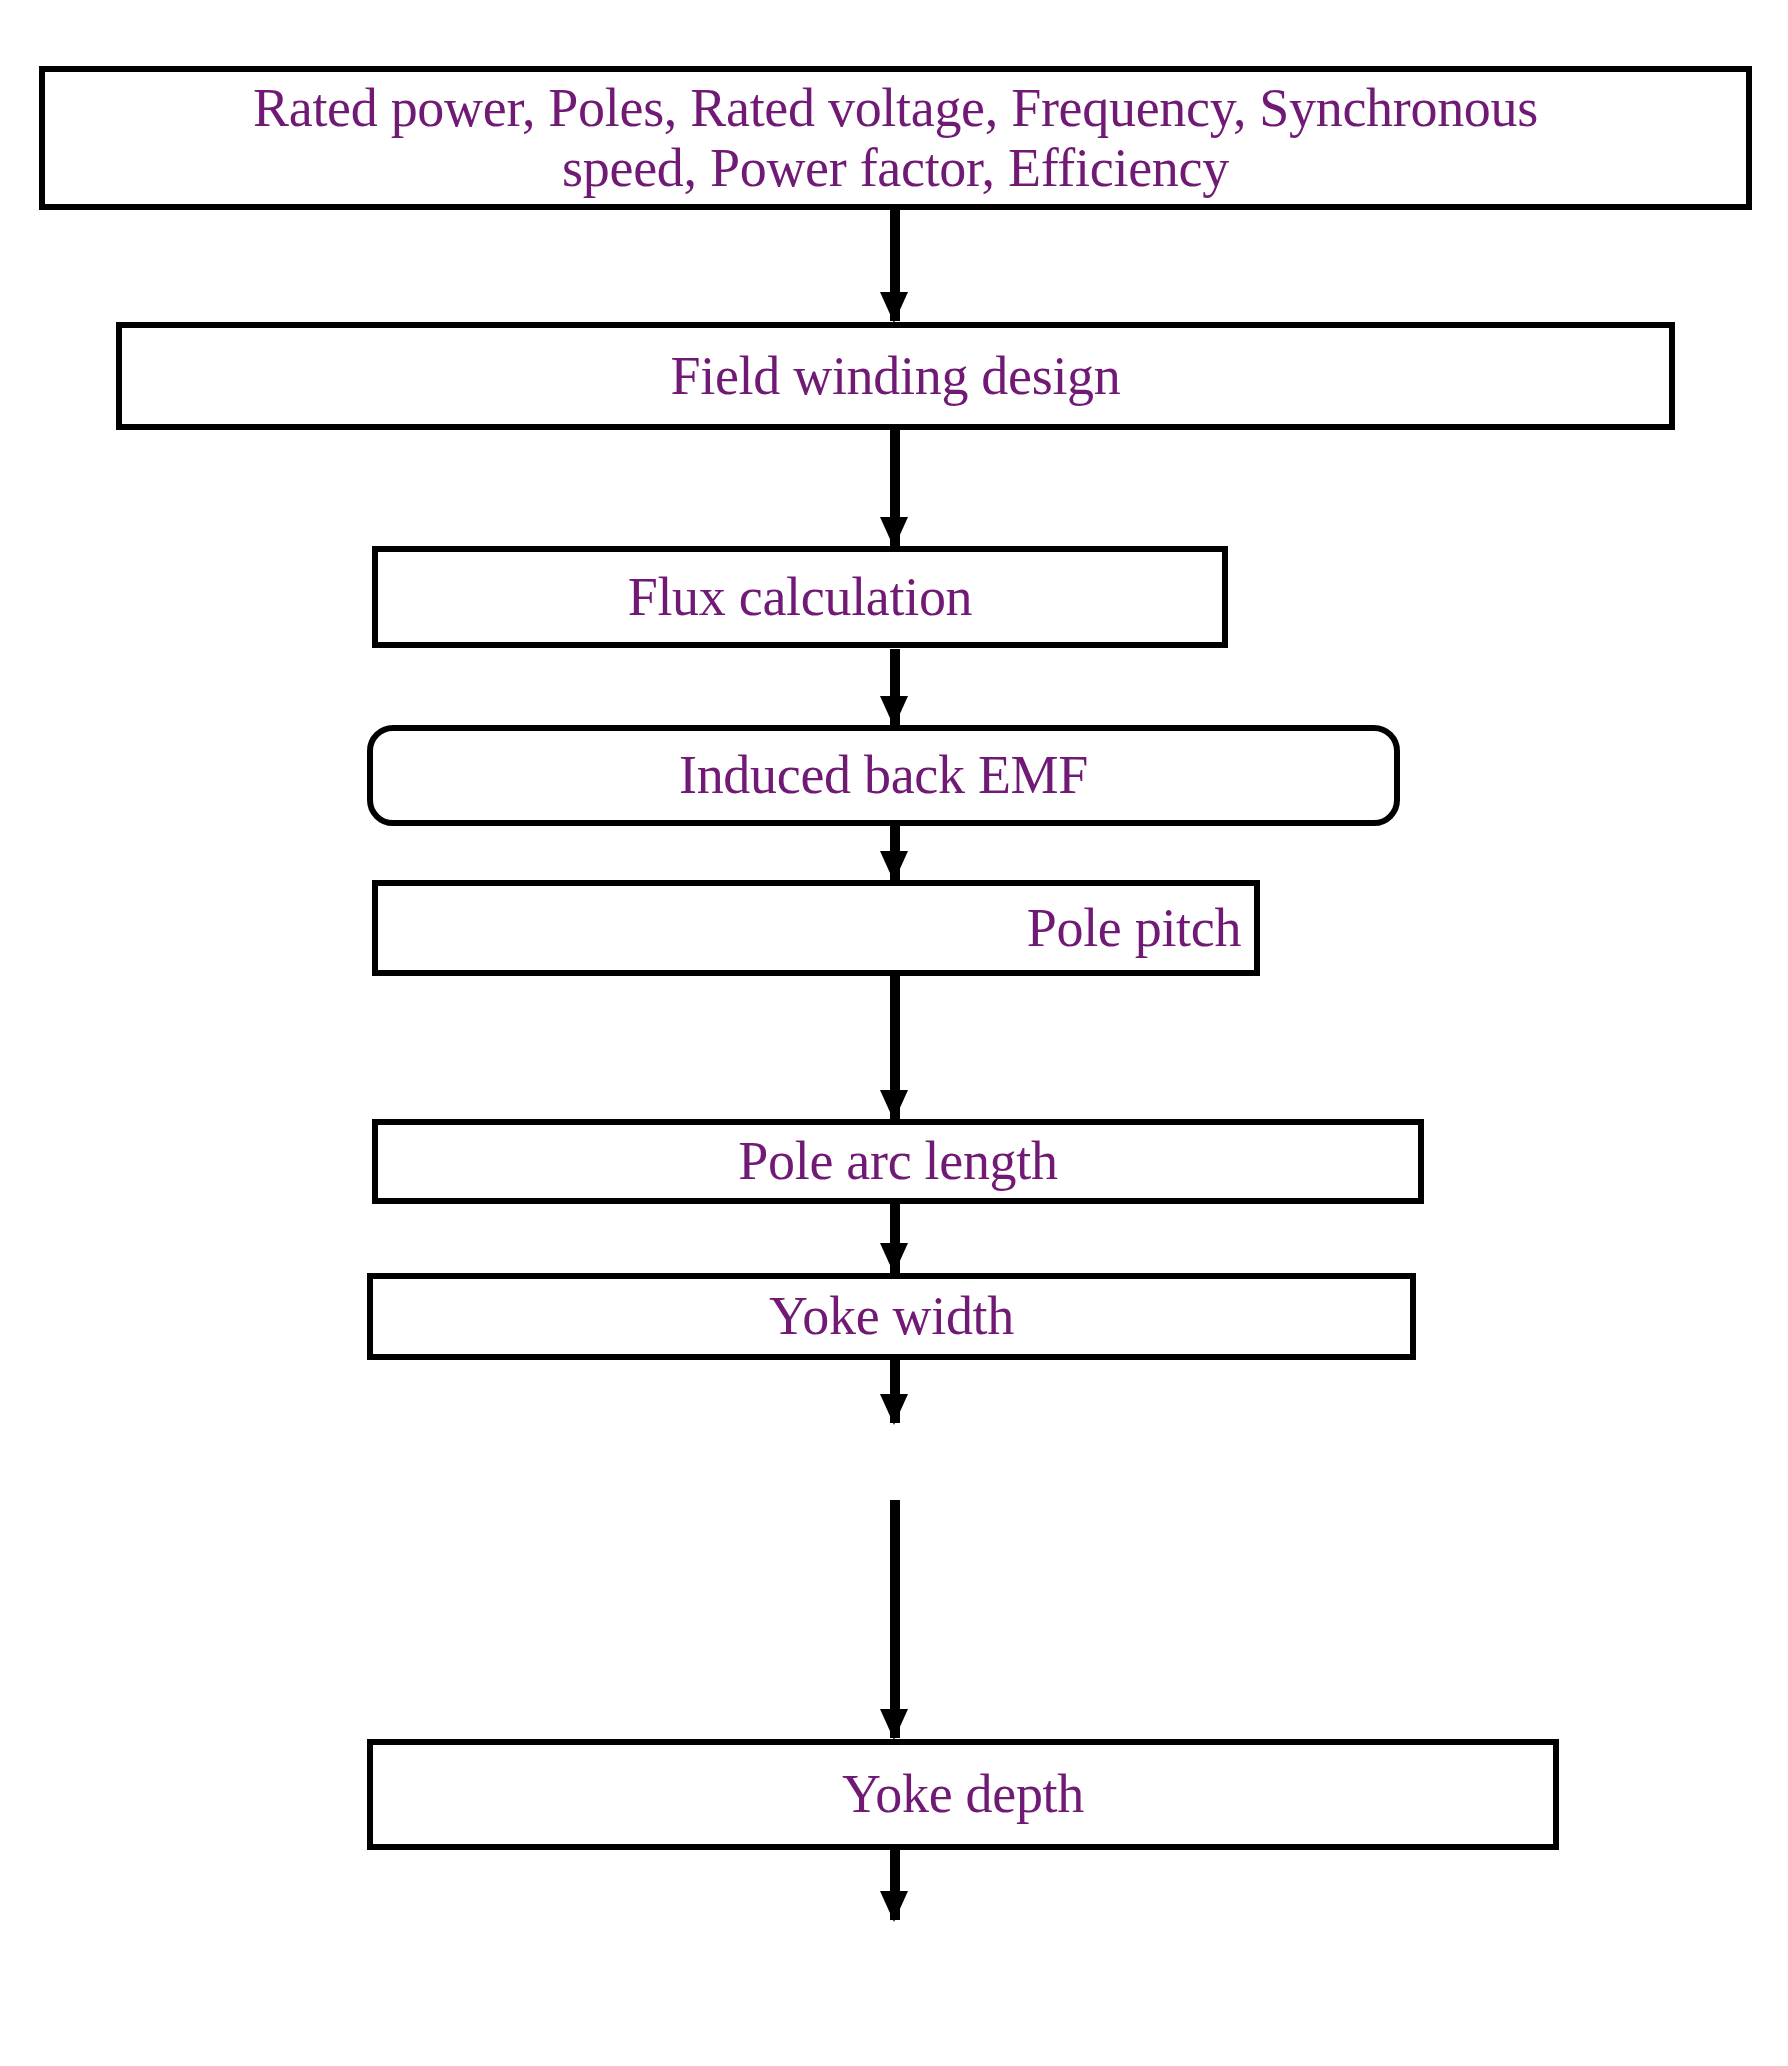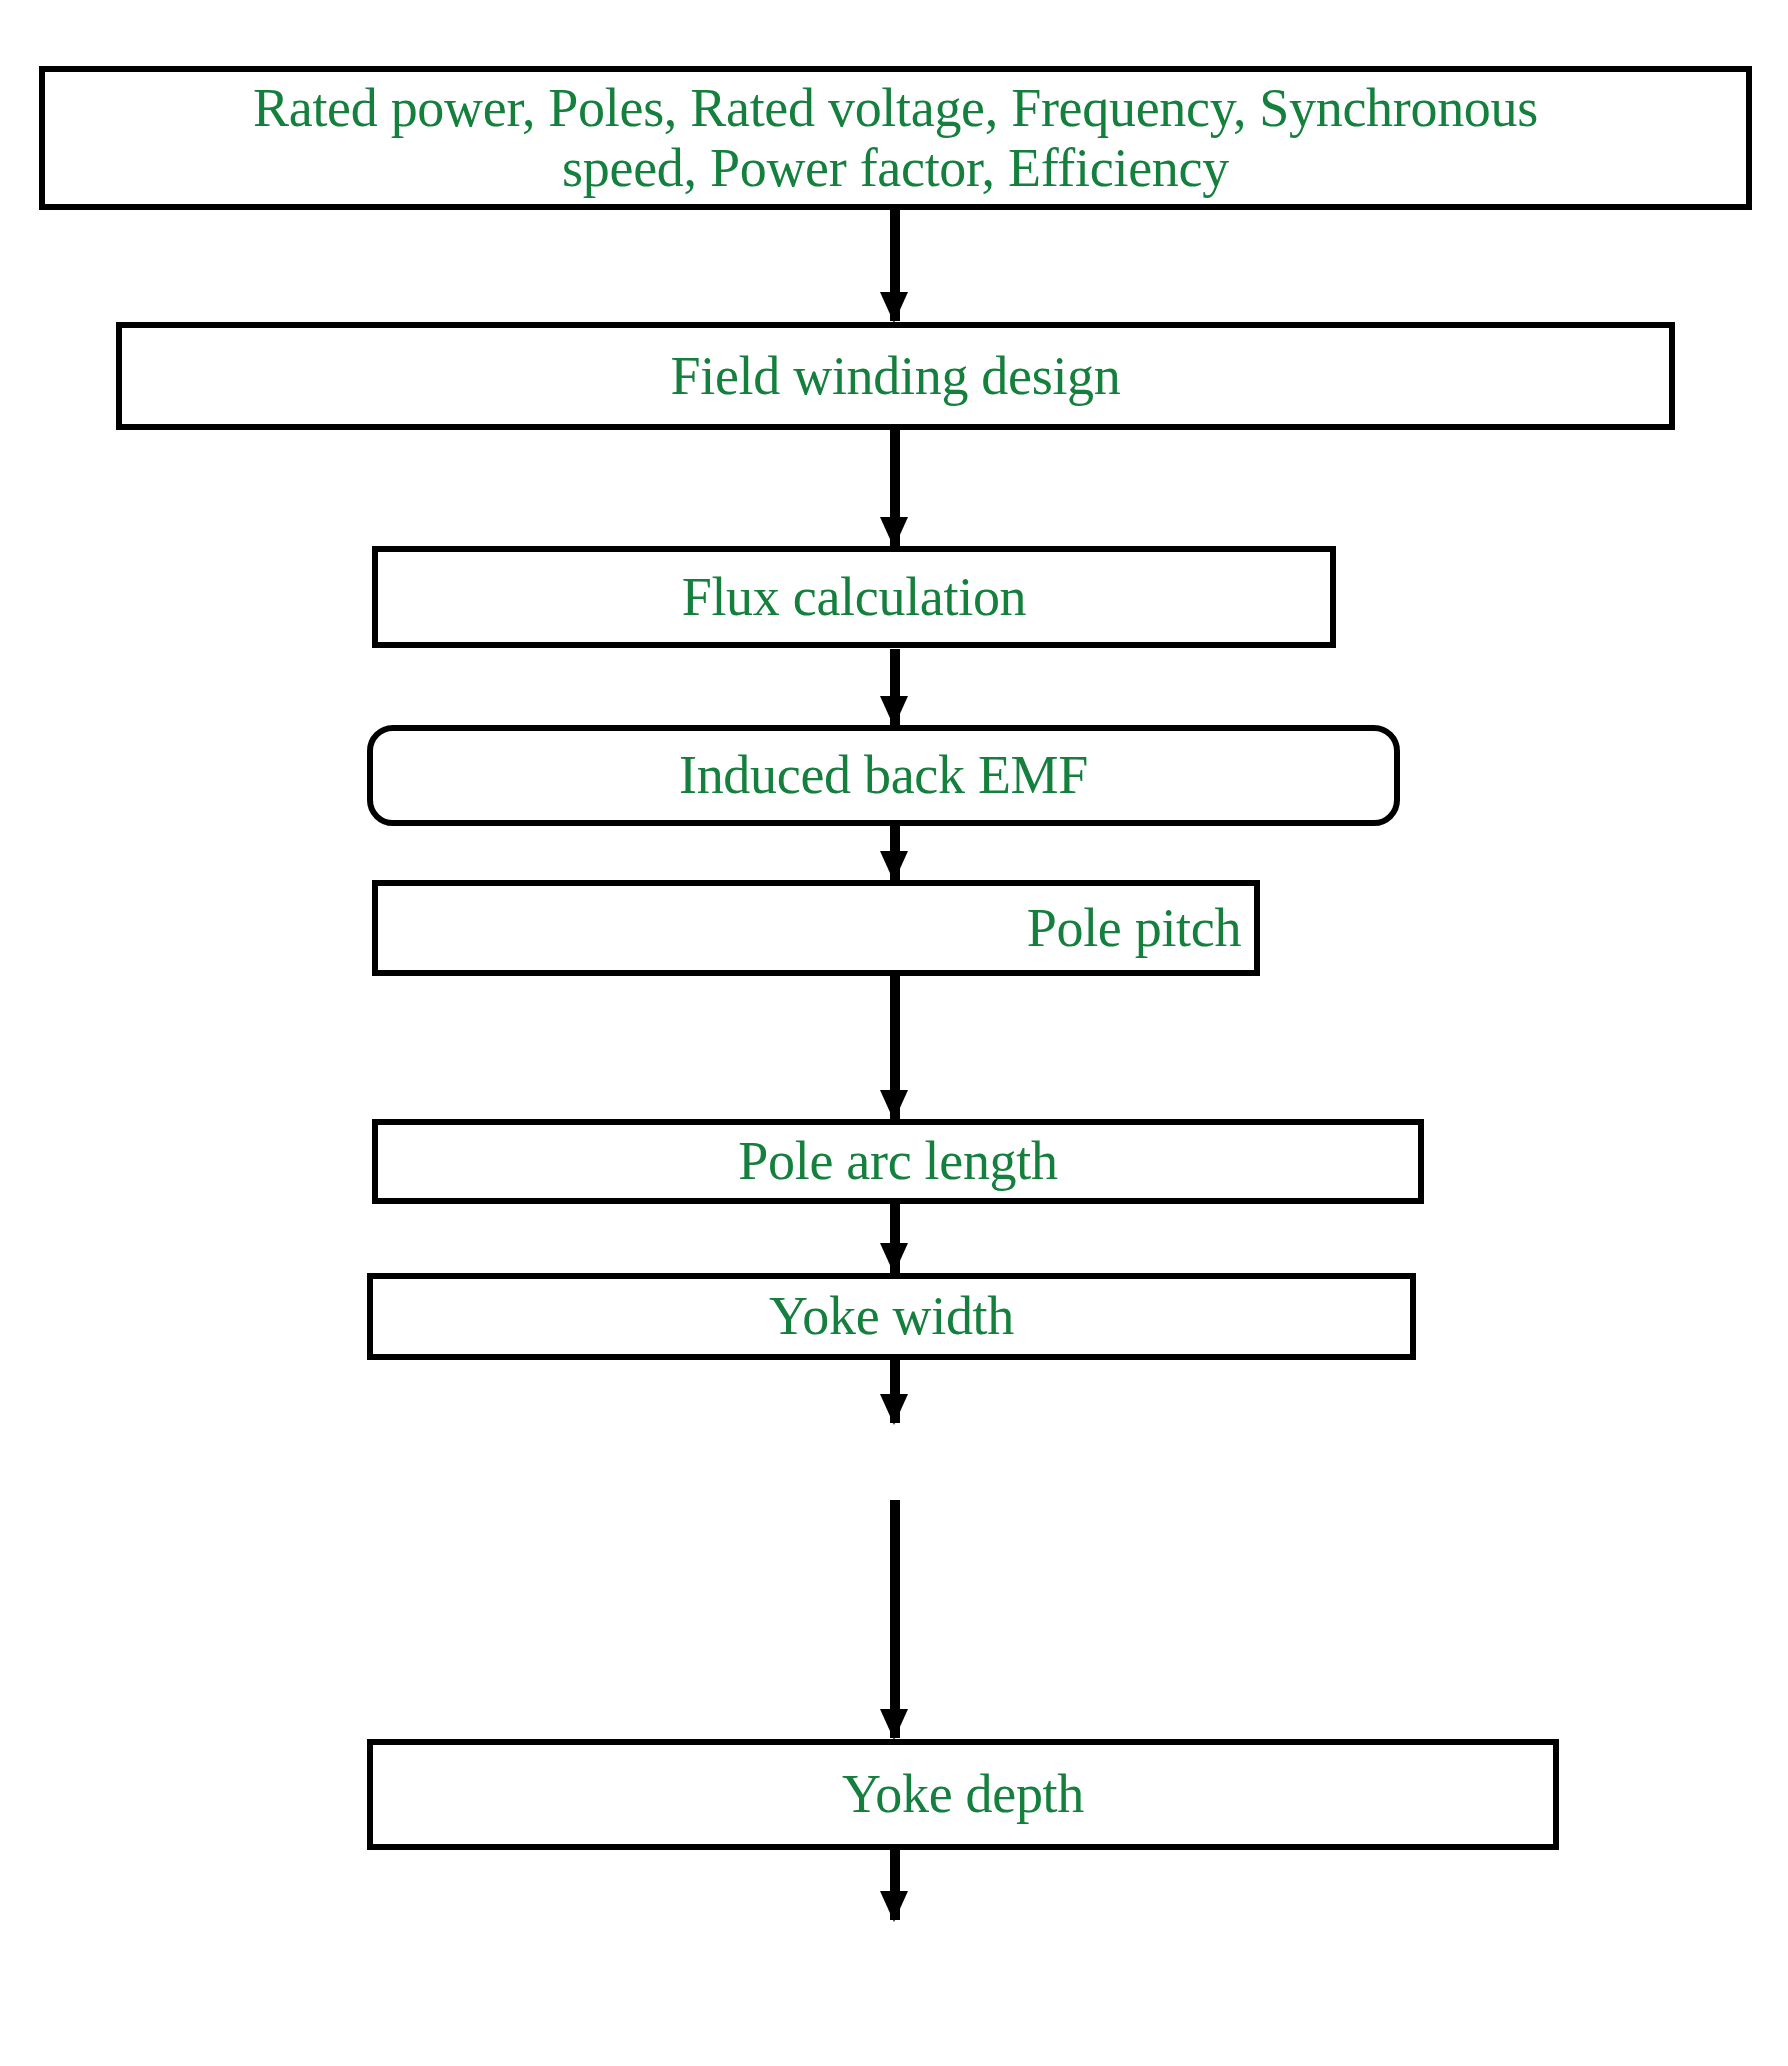--- a/index.html
+++ b/index.html
@@ -18,21 +18,21 @@
   }
   .node {
     position: absolute;
     box-sizing: border-box;
     background: #ffffff;
     border: 6.4px solid #000000;
     display: flex;
     align-items: center;
     justify-content: center;
     text-align: center;
-    color: #15803d;
+    color: #701a75;
     font-size: 54px;
     line-height: 1.12;
     letter-spacing: -0.3px;
     padding: 0 12.8px;
   }
   .node .label {
     display: block;
     width: 100%;
     white-space: pre-line;
   }
@@ -75,21 +75,21 @@
 
   <div class="node" style="left:116px; top:322px; width:1559px; height:108px;">
     <span class="label">Field winding design</span>
   </div>
 
   <div class="connector" style="left:895px; top:429px;">
     <div class="shaft" style="height:117px;"></div>
     <div class="head" style="top:88px;"></div>
   </div>
 
-  <div class="node" style="left:372px; top:546px; width:964px; height:102px;">
+  <div class="node" style="left:372px; top:546px; width:856px; height:102px;">
     <span class="label">Flux calculation</span>
   </div>
 
   <div class="connector" style="left:895px; top:649px;">
     <div class="shaft" style="height:76px;"></div>
     <div class="head" style="top:47px;"></div>
   </div>
 
   <div class="node" style="left:367px; top:725px; width:1033px; height:101px;border-radius:26px;">
     <span class="label">Induced back EMF</span>

